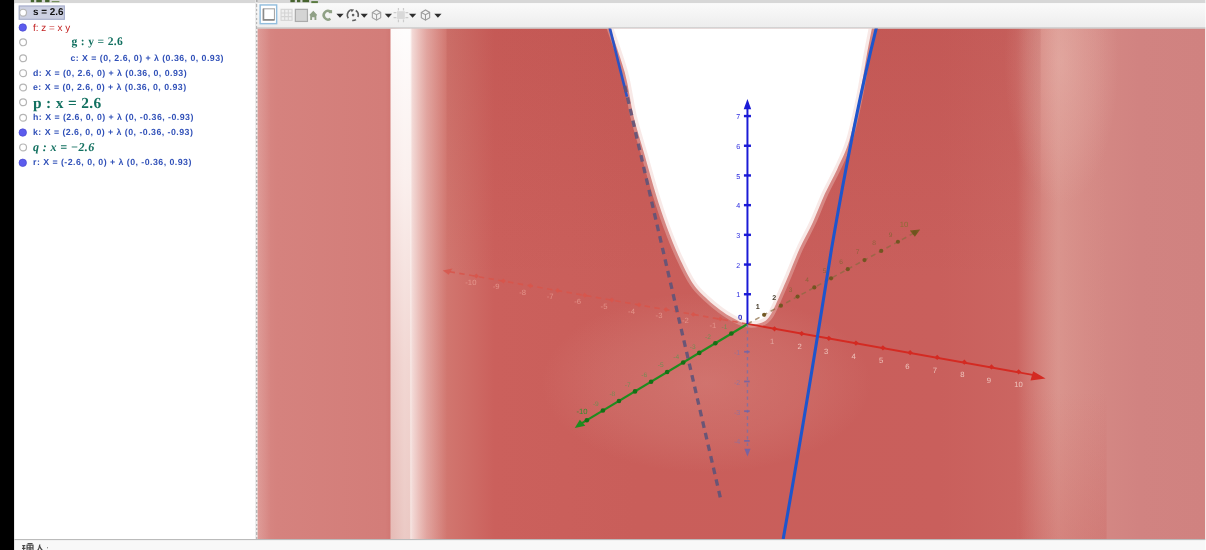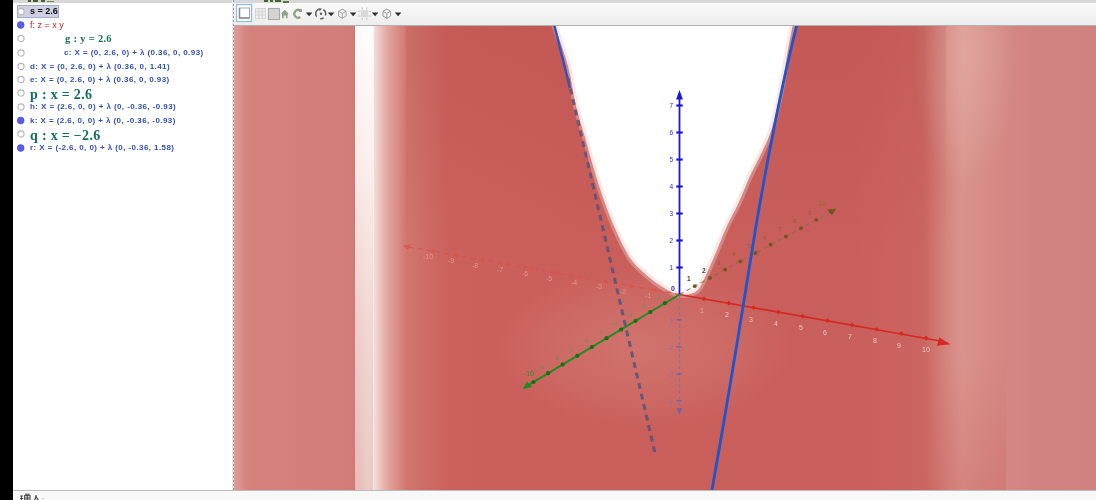--- a/index.html
+++ b/index.html
@@ -36,27 +36,27 @@
     <circle cx="8" cy="90" r="3.1" fill="#ffffff" stroke="#b5b5b5" stroke-width="1.1"></circle>
     <circle cx="8" cy="104" r="3.1" fill="#ffffff" stroke="#b5b5b5" stroke-width="1.1"></circle>
     <circle cx="7.7" cy="117.5" r="3.4" fill="#5c5cee" stroke="#4444cc" stroke-width="0.6"></circle>
     <circle cx="8" cy="131" r="3.1" fill="#ffffff" stroke="#b5b5b5" stroke-width="1.1"></circle>
     <circle cx="7.7" cy="145" r="3.4" fill="#5c5cee" stroke="#4444cc" stroke-width="0.6"></circle>
   </svg>
   <div class="abs" style="left:17px;top:3px;font-size:9px;font-weight:bold;color:#111;">s = 2.6</div>
   <div class="abs" style="left:17px;top:17px;font-size:9px;font-weight:normal;color:#c32222;">f: z = x y</div>
   <div class="abs" style="left:17px;top:29.5px;font-size:10.5px;font-weight:bold;color:#127060;font-family:'Liberation Serif',serif;letter-spacing:0.3px;margin-left:35px;">g : y = 2.6</div>
   <div class="abs" style="left:17px;top:45px;font-size:8px;font-weight:bold;color:#3050b8;letter-spacing:0.42px;margin-left:34px;">c: X = (0, 2.6, 0) + λ (0.36, 0, 0.93)</div>
-  <div class="abs" style="left:17px;top:58.5px;font-size:8px;font-weight:bold;color:#3050b8;letter-spacing:0.42px;">d: X = (0, 2.6, 0) + λ (0.36, 0, 1.41)</div>
+  <div class="abs" style="left:17px;top:58.5px;font-size:8px;font-weight:bold;color:#3050b8;letter-spacing:0.42px;">d: X = (0, 2.6, 0) + λ (0.36, 0, 0.93)</div>
   <div class="abs" style="left:17px;top:71.5px;font-size:8px;font-weight:bold;color:#3050b8;letter-spacing:0.42px;">e: X = (0, 2.6, 0) + λ (0.36, 0, 0.93)</div>
   <div class="abs" style="left:17px;top:84px;font-size:14px;font-weight:bold;color:#127060;font-family:'Liberation Serif',serif;letter-spacing:0.3px;">p : x = 2.6</div>
   <div class="abs" style="left:17px;top:99px;font-size:8px;font-weight:bold;color:#3050b8;letter-spacing:0.42px;">h: X = (2.6, 0, 0) + λ (0, -0.36, -0.93)</div>
   <div class="abs" style="left:17px;top:112.5px;font-size:8px;font-weight:bold;color:#3050b8;letter-spacing:0.42px;text-align:right;">k: X = (2.6, 0, 0) + λ (0, -0.36, -0.93)</div>
-  <div class="abs" style="left:17px;top:125px;font-size:14px;font-weight:bold;color:#127060;font-family:'Liberation Serif',serif;letter-spacing:0.3px;">q : x = −2.6</div>
-  <div class="abs" style="left:17px;top:140px;font-size:8px;font-weight:bold;color:#3050b8;letter-spacing:0.42px;">r: X = (-2.6, 0, 0) + λ (0, -0.36, 1.58)</div>
+  <div class="abs" style="left:17px;top:125px;font-size:11px;font-weight:bold;color:#127060;font-family:'Liberation Serif',serif;letter-spacing:0.3px;font-style:italic;">q : x = −2.6</div>
+  <div class="abs" style="left:17px;top:140px;font-size:8px;font-weight:bold;color:#3050b8;letter-spacing:0.42px;">r: X = (-2.6, 0, 0) + λ (0, -0.36, 0.93)</div>
 </div>
 
 <div class="abs" style="left:232px;top:0;width:1px;height:490px;background:#e8e8e8;"></div>
 <div class="abs" style="left:233px;top:0;width:1px;height:490px;background:repeating-linear-gradient(#9a9a9a 0 2px,#e6e6e6 2px 4px);"></div>
 
 <div class="abs" id="toolbar" style="left:234px;top:3px;width:862px;height:23px;
      background:linear-gradient(#fafafa,#ededed);border-bottom:1px solid #b0b0b0;box-sizing:border-box;">
   <svg width="420" height="22" style="position:absolute;left:0;top:0;">
 
     <rect x="2.5" y="1.5" width="15" height="17" fill="#ffffff" stroke="#92bede" stroke-width="1.3"></rect>

